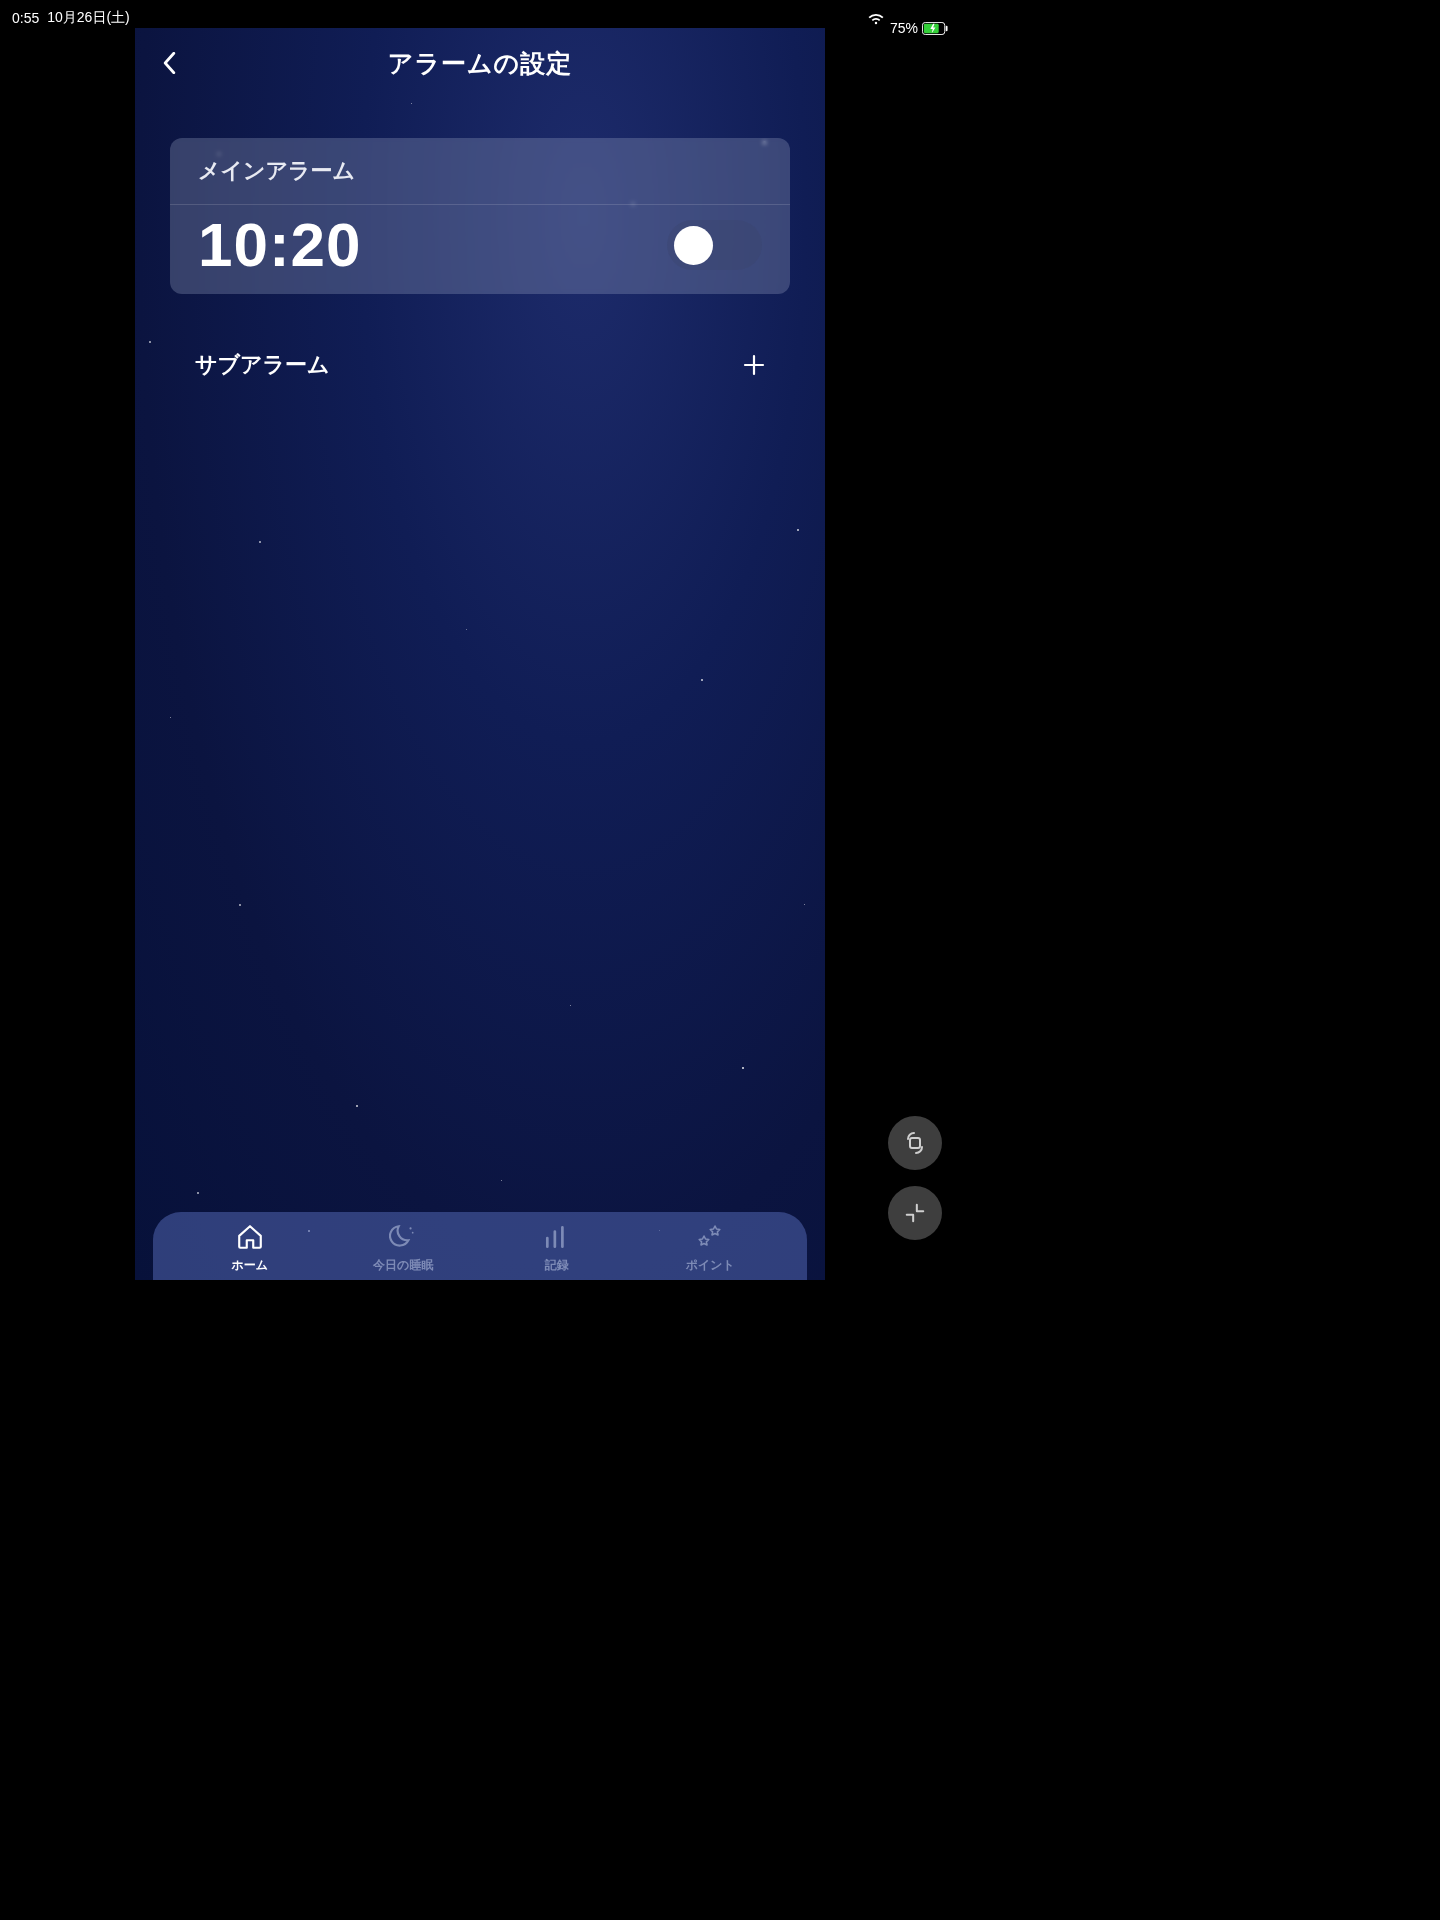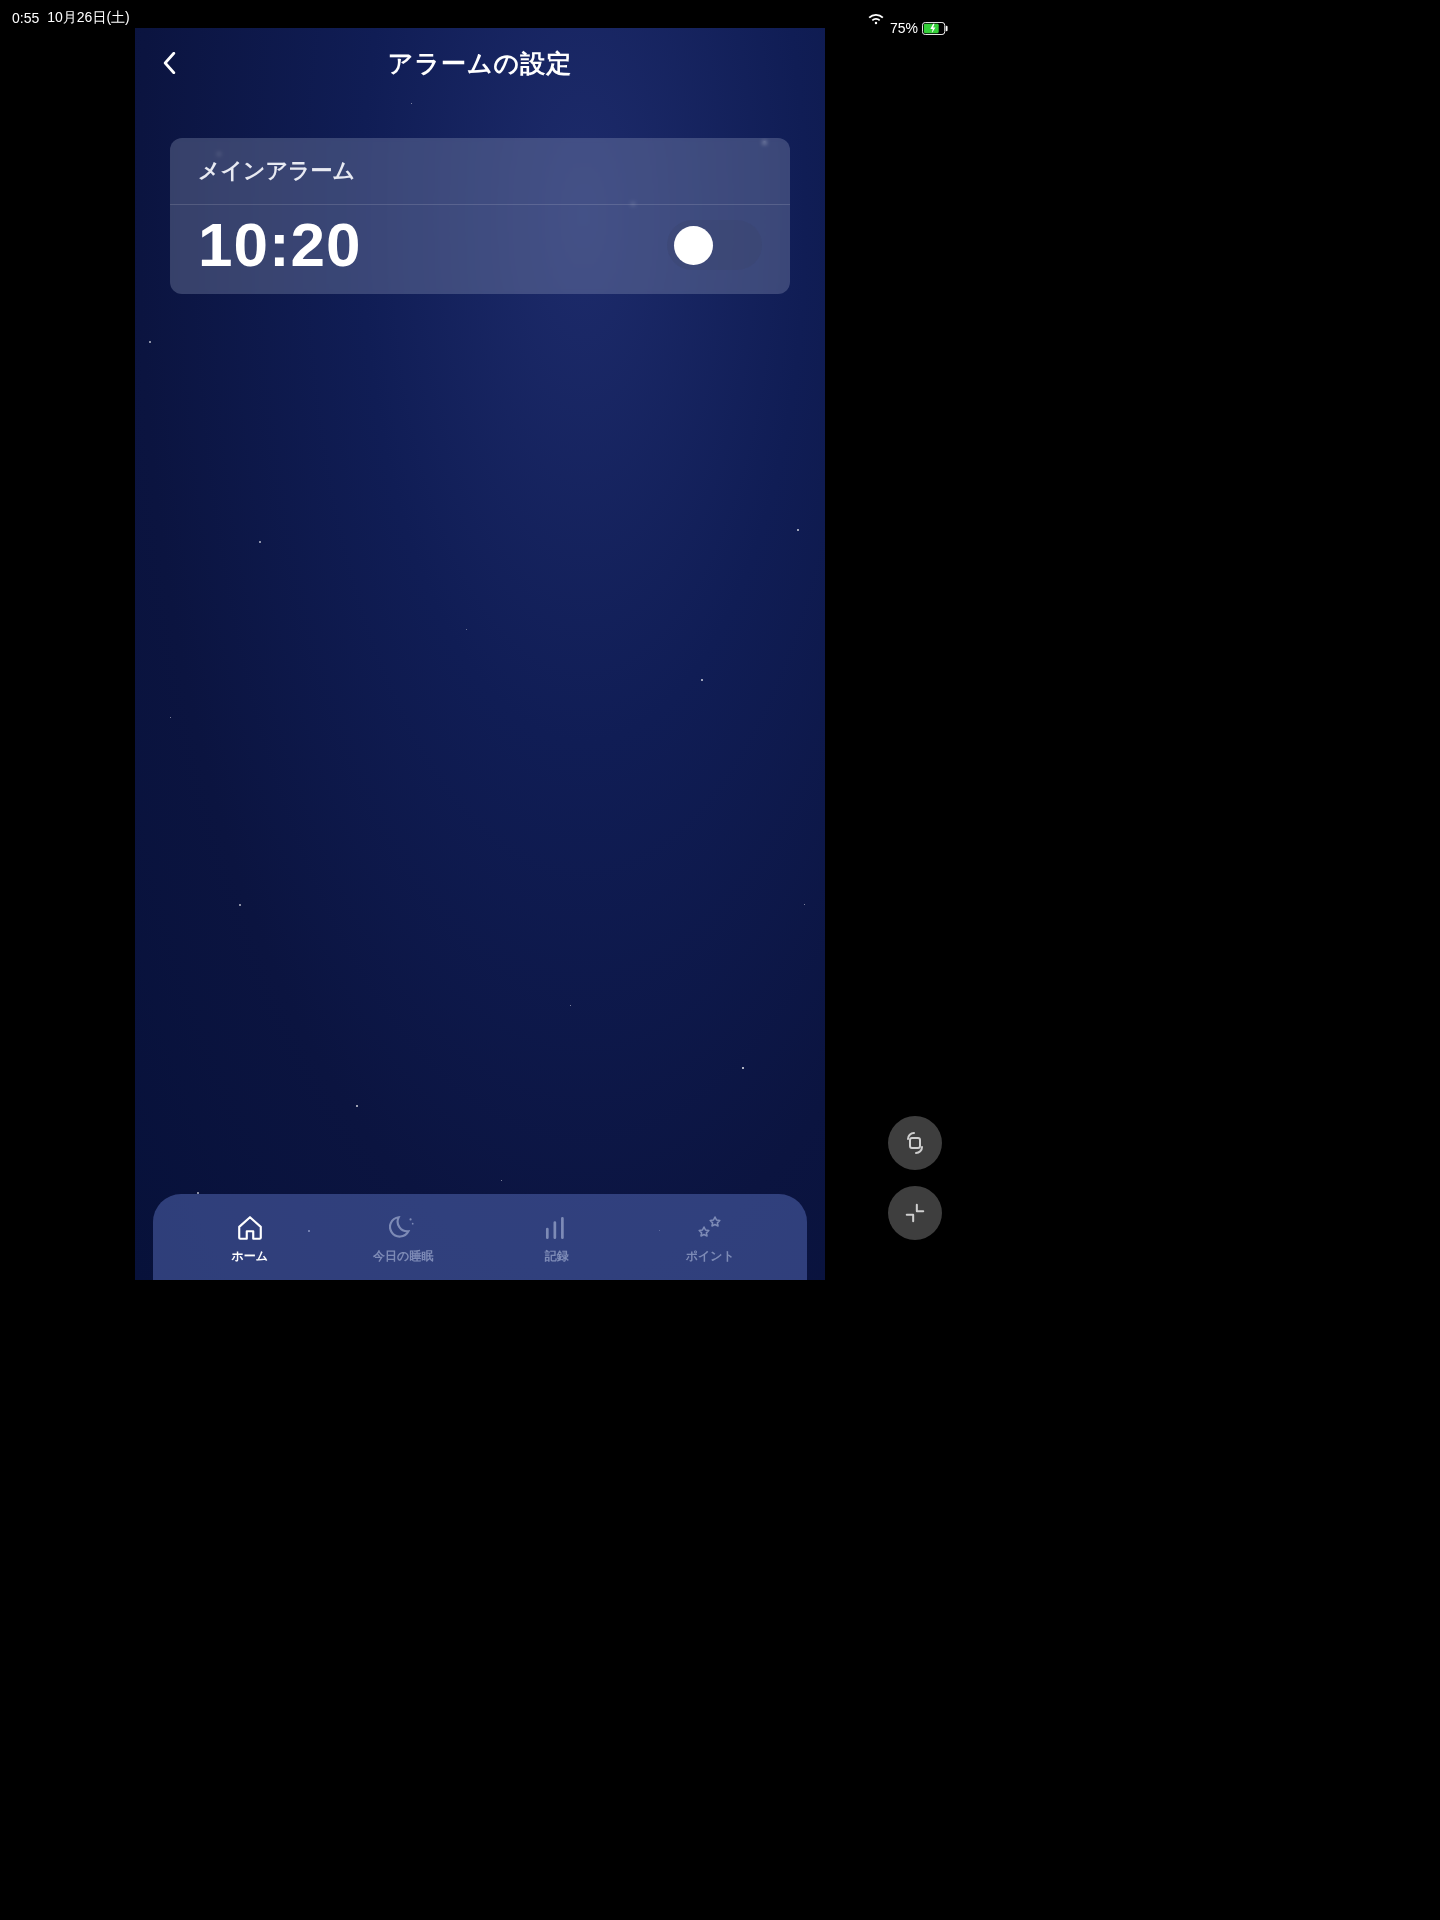--- a/index.html
+++ b/index.html
@@ -159,21 +159,21 @@
     color: #fff;
     font-size: 17px;
     font-weight: 600;
     margin-top: 30px;
     cursor: pointer;
   }
 
   .tab-bar {
     position: absolute;
     bottom: 0; left: 18px; right: 18px;
-    height: 86px;
+    height: 68px;
     background: rgba(80,100,175,0.55);
     border-top-left-radius: 28px;
     border-top-right-radius: 28px;
     display: flex;
     justify-content: space-around;
     align-items: center;
     padding: 8px 20px 4px;
   }
   .tab-item {
     display: flex;
@@ -267,20 +267,28 @@
     <div class="main-card">
       <div class="main-card-header">メインアラーム</div>
       <div class="main-card-body">
         <div class="time-display">10:20</div>
         <div class="toggle">
           <div class="toggle-knob"></div>
         </div>
       </div>
     </div>
 
+    <div class="sub-row">
+      <div class="sub-label">サブアラーム</div>
+      <div class="plus-btn">
+        <svg viewBox="0 0 22 22" width="22" height="22">
+            <path d="M11 2v18M2 11h18" stroke="#fff" stroke-width="2.2" stroke-linecap="round"></path>
+          </svg>
+      </div>
+    </div>
 
   </div>
 
   <div class="tab-bar">
     <div class="tab-item active">
       <span class="tab-icon">
         <svg viewBox="0 0 26 26" width="28" height="28">
             <path d="M3 12L13 3l10 9v10a1 1 0 0 1-1 1h-6v-7h-6v7H4a1 1 0 0 1-1-1V12z" fill="none" stroke="#fff" stroke-width="2" stroke-linejoin="round"></path>
           </svg>
       </span>

